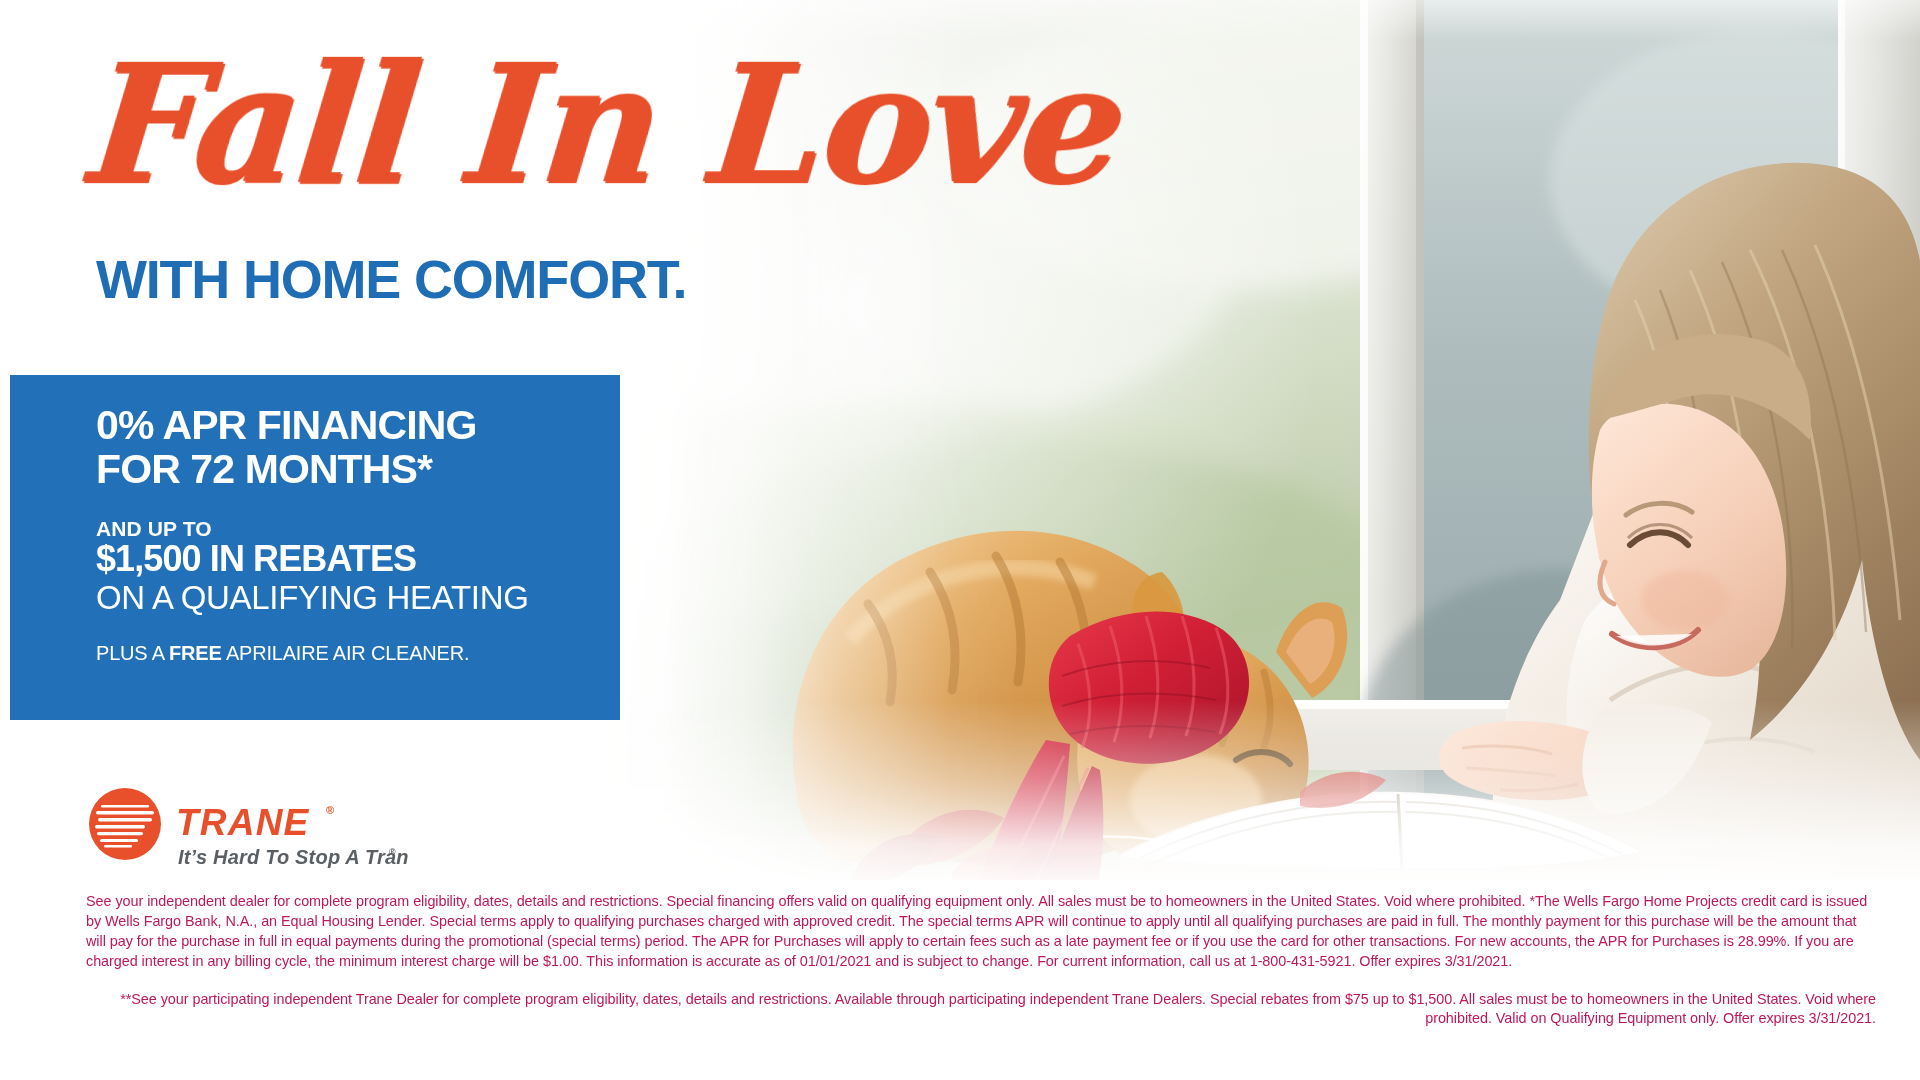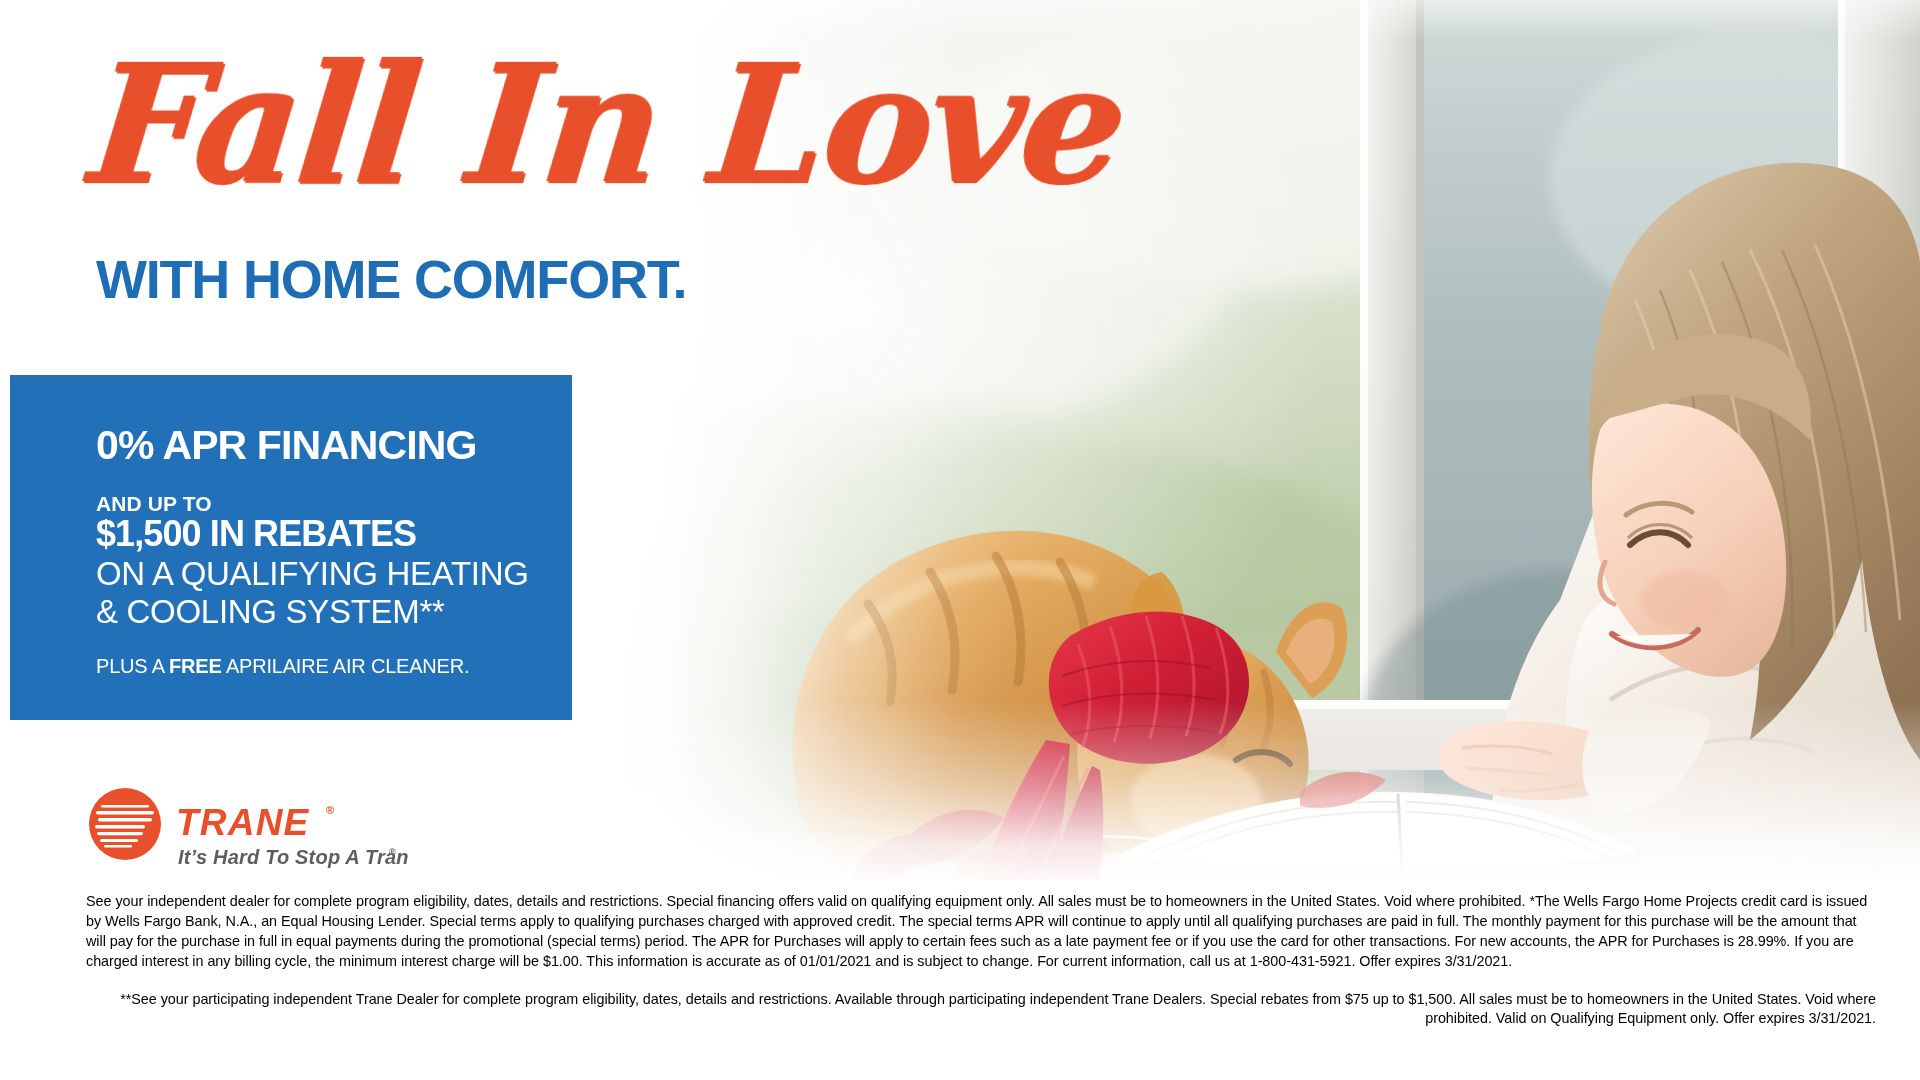--- a/index.html
+++ b/index.html
@@ -55,24 +55,24 @@
     font-family:"Liberation Sans", sans-serif;
     font-weight:bold; font-size:54px; line-height:1;
     letter-spacing:-1.2px;
     color:#1F6DB5;
     white-space:nowrap;
   }
 
   
   .offer-box {
     position:absolute; left:10px; top:375px;
-    width:562px; height:345px;
+    width:610px; height:345px;
     background:#2271B8;
     color:#ffffff;
-    padding:48px 40px 0 86px;
+    padding:28px 40px 0 86px;
   }
   .offer-main {
     font-weight:bold; font-size:41px; line-height:1.08;
     letter-spacing:-0.9px;
   }
   .offer-andupto {
     margin-top:26px;
     font-weight:bold; font-size:21px; line-height:1;
     letter-spacing:0.1px;
   }
@@ -96,21 +96,21 @@
   
   .logo {
     position:absolute; left:88px; top:784px;
     width:320px; height:98px;
   }
 
   
   .fineprint {
     position:absolute; left:86px; top:892px;
     width:1790px;
-    color:#000000;
+    color:#be185d;
     font-size:14.4px;
     line-height:1.38;
     letter-spacing:-0.05px;
   }
   .fineprint p + p { margin-top:18px;text-align:right; }
 </style>
 </head>
 <body>
 
 <div class="ad">
@@ -349,26 +349,26 @@
   <div class="photo-fade-top"></div>
   <div class="photo-fade-left"></div>
   <div class="photo-fade-bottom"></div>
 
   <div class="headline">Fall In Love</div>
   <div class="subheadline">WITH HOME COMFORT.</div>
 
   <div class="offer-box">
     <div class="offer-main">
       <div>0% APR FINANCING</div>
+      <div>FOR 72 MONTHS*</div>
     </div>
     <div class="offer-andupto">AND UP TO</div>
     <div class="offer-rebate">$1,500 IN REBATES</div>
     <div class="offer-qualifying">
       <div>ON A QUALIFYING HEATING</div>
-      <div>&amp; COOLING SYSTEM**</div>
     </div>
     <div class="offer-plus"><span>PLUS A </span><b>FREE</b><span> APRILAIRE AIR CLEANER.</span></div>
   </div>
 
   <div class="logo">
     <svg viewBox="0 0 320 98" width="320" height="98">
 
       <g>
         <circle cx="37" cy="40" r="36" fill="#E8502B"></circle>
         <g fill="#ffffff">

